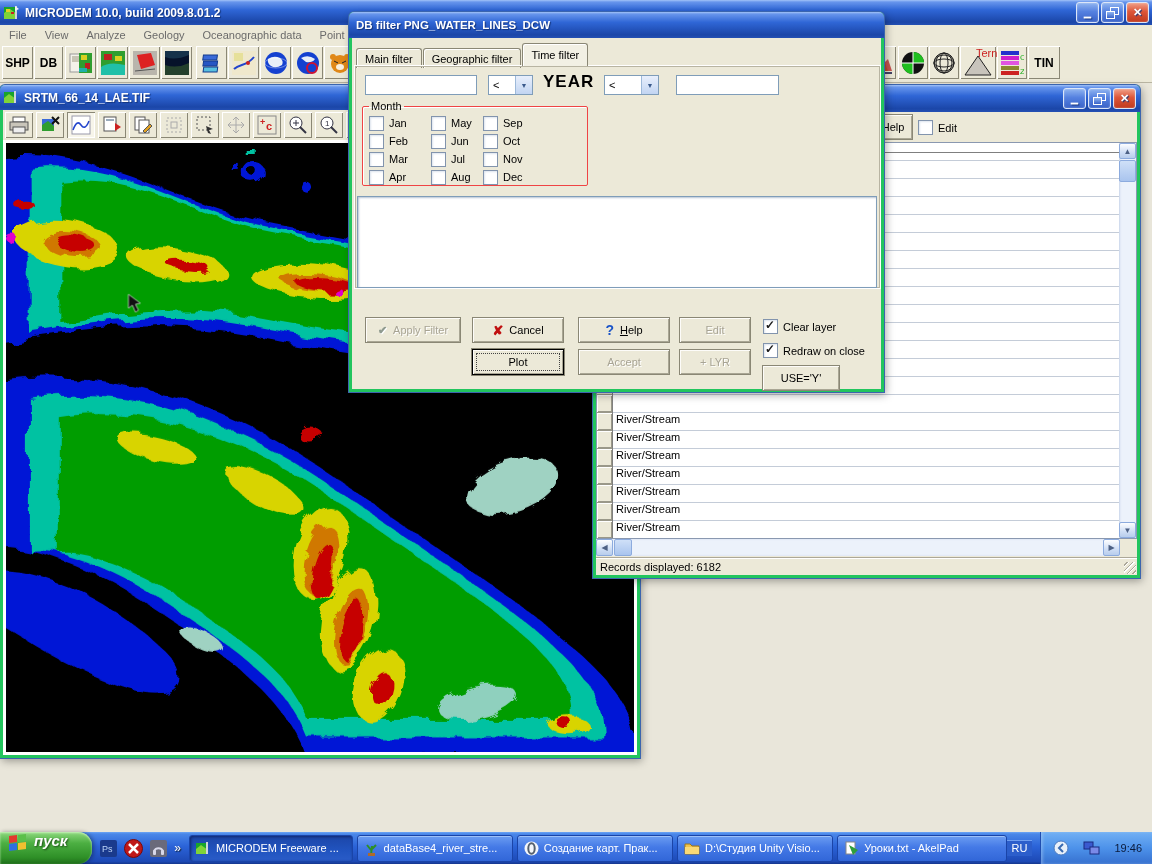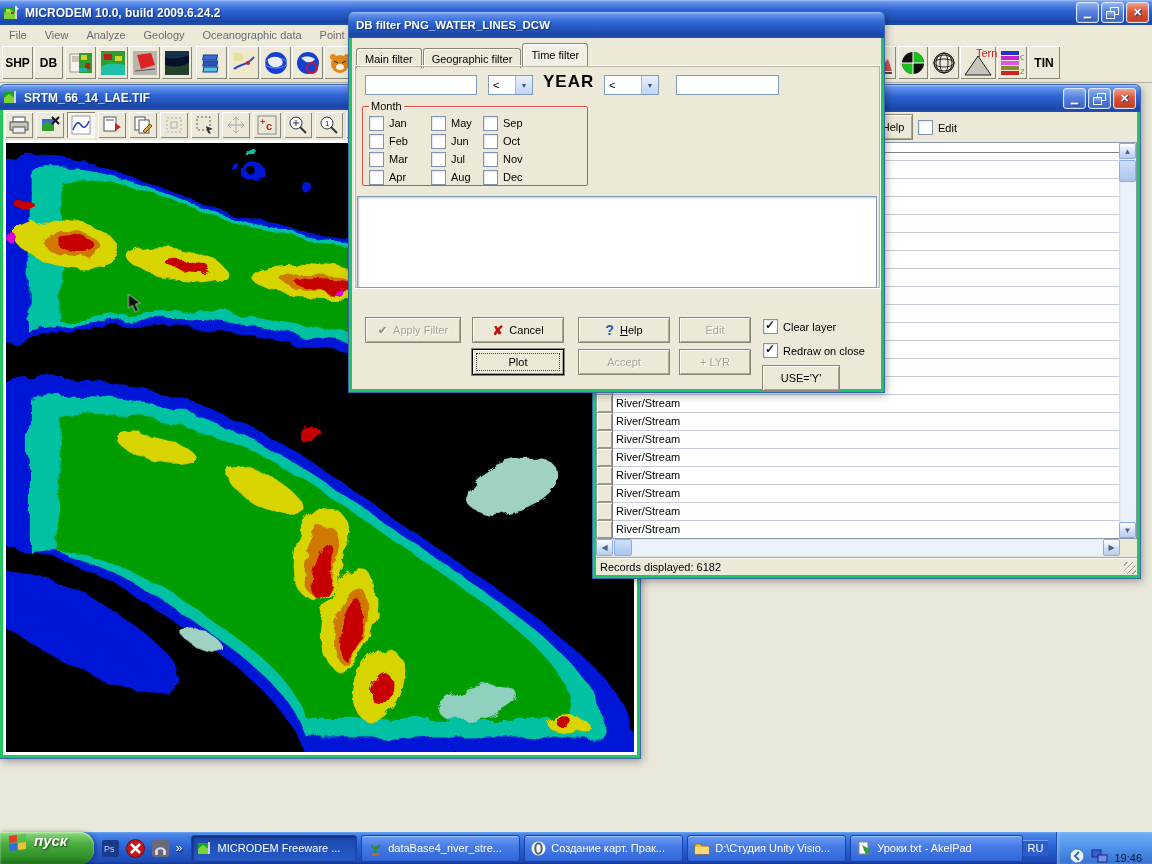--- a/index.html
+++ b/index.html
@@ -62,42 +62,42 @@
   
   .menu-item{padding:2px 9px;color:#6b6b6b;}
   
   #taskbar{background:linear-gradient(180deg,#6ea6f5 0%,#4a87e8 6%,#2b63d8 45%,#1d49b5 92%,#15368c 100%);}
   .taskbtn{height:25px;border-radius:3px;border:1px solid #1a44a8;display:flex;align-items:center;gap:5px;
     padding:0 6px;color:#fff;font-size:11px;white-space:nowrap;overflow:hidden;text-overflow:ellipsis;
     background:linear-gradient(180deg,#6b9df2 0%,#4479e6 45%,#3166d8 100%);box-shadow:inset 0 1px 0 #9cc0f8;}
   .taskbtn.active{background:linear-gradient(180deg,#1c46a8 0%,#2154c0 60%,#2a5cc8 100%);box-shadow:inset 1px 1px 3px #10276e;}
   .taskbtn span{overflow:hidden;text-overflow:ellipsis;}
   .underline-first::first-letter{text-decoration:underline;}
-  .rowlabel{position:absolute;left:19px;font-size:11px;padding-top:2px;}
+  .rowlabel{position:absolute;left:19px;font-size:11px;padding-top:18px;}
   .rowhdrcell{position:absolute;left:0;width:15px;height:17px;background:#ece9d8;
     box-shadow:inset 1px 1px 0 #fff,inset -1px -1px 0 #9a9889;}
   .ellipsis{white-space:nowrap;overflow:hidden;text-overflow:ellipsis;}
 </style>
 </head>
 <body>
 
 <div id="screen">
 
   <div class="abs titlebar" style="left:0;top:0;width:1152px;height:25px;padding-left:4px;box-sizing:border-box;">
     <span style="display:inline-flex;">
       <svg width="16" height="16">
           <rect x="0" y="2" width="13" height="12" fill="#18a42c"></rect>
           <path d="M0,8 L6,4 L13,9 L13,14 L0,14 Z" fill="#7fd338"></path>
           <rect x="2" y="4" width="4" height="3" fill="#e8d020"></rect>
           <rect x="7" y="7" width="3" height="2" fill="#cc2020"></rect>
           <rect x="11" y="1" width="2" height="13" fill="#cfd4dc"></rect>
           <path d="M11,1 L15,4 L11,6 Z" fill="#eef2f6"></path>
         </svg>
     </span>
-    <span>MICRODEM 10.0, build 2009.6.24.2</span>
+    <span>MICRODEM 10.0, build 2009.8.01.2</span>
     <span style="margin-left:auto;margin-right:3px;display:flex;gap:2px;">
       <span class="xpbtn g-min"></span>
       <span class="xpbtn g-restore"></span>
       <span class="xpbtn close g-close"></span>
     </span>
   </div>
 
   <div class="abs" style="left:0;top:25px;width:1152px;height:19px;background:#ece9d8;display:flex;align-items:center;border-bottom:1px solid #d8d4c4;">
     <span class="menu-item">File</span>
     <span class="menu-item">View</span>
@@ -682,21 +682,21 @@
     <div class="taskbtn" style="width:166px;margin-left:4px;">
       <svg width="15" height="15" style="flex:0 0 15px;">
           <rect x="2" y="1" width="9" height="12" fill="#fff" stroke="#888"></rect>
           <path d="M5,4 L14,9 L9,14 Z" fill="#2e9e3a"></path>
         </svg>
       <span class="ellipsis">Уроки.txt - AkelPad</span>
       </div>
 
     <div style="margin-left:auto;display:flex;align-items:center;height:32px;">
       <span style="background:#2c5ecb;color:#fff;padding:2px 5px;font-size:11px;box-shadow:inset 0 1px 0 #6f9ef0;">RU</span>
-      <div style="display:flex;align-items:flex-end;gap:6px;height:32px;padding:0 10px 0 12px;margin-left:8px;
+      <div style="display:flex;align-items:center;gap:14px;height:32px;padding:0 10px 0 12px;margin-left:8px;
            background:linear-gradient(180deg,#72b0f4 0%,#4d92ea 50%,#3670cf 100%);border-left:1px solid #1f4eb0;box-shadow:inset 2px 0 3px #bcd8f866;">
         <span style="display:inline-flex;">
           <svg width="16" height="16">
               <circle cx="8" cy="8" r="7" fill="#e8f0fa" stroke="#4a7ac0"></circle>
               <path d="M10,4 L6,8 L10,12" stroke="#3a6ab0" stroke-width="2" fill="none"></path>
             </svg>
           </span>
         <span style="display:inline-flex;">
           <svg width="17" height="15">
               <rect x="1" y="1" width="9" height="7" fill="#3a5ad0" stroke="#1a2a80"></rect>

